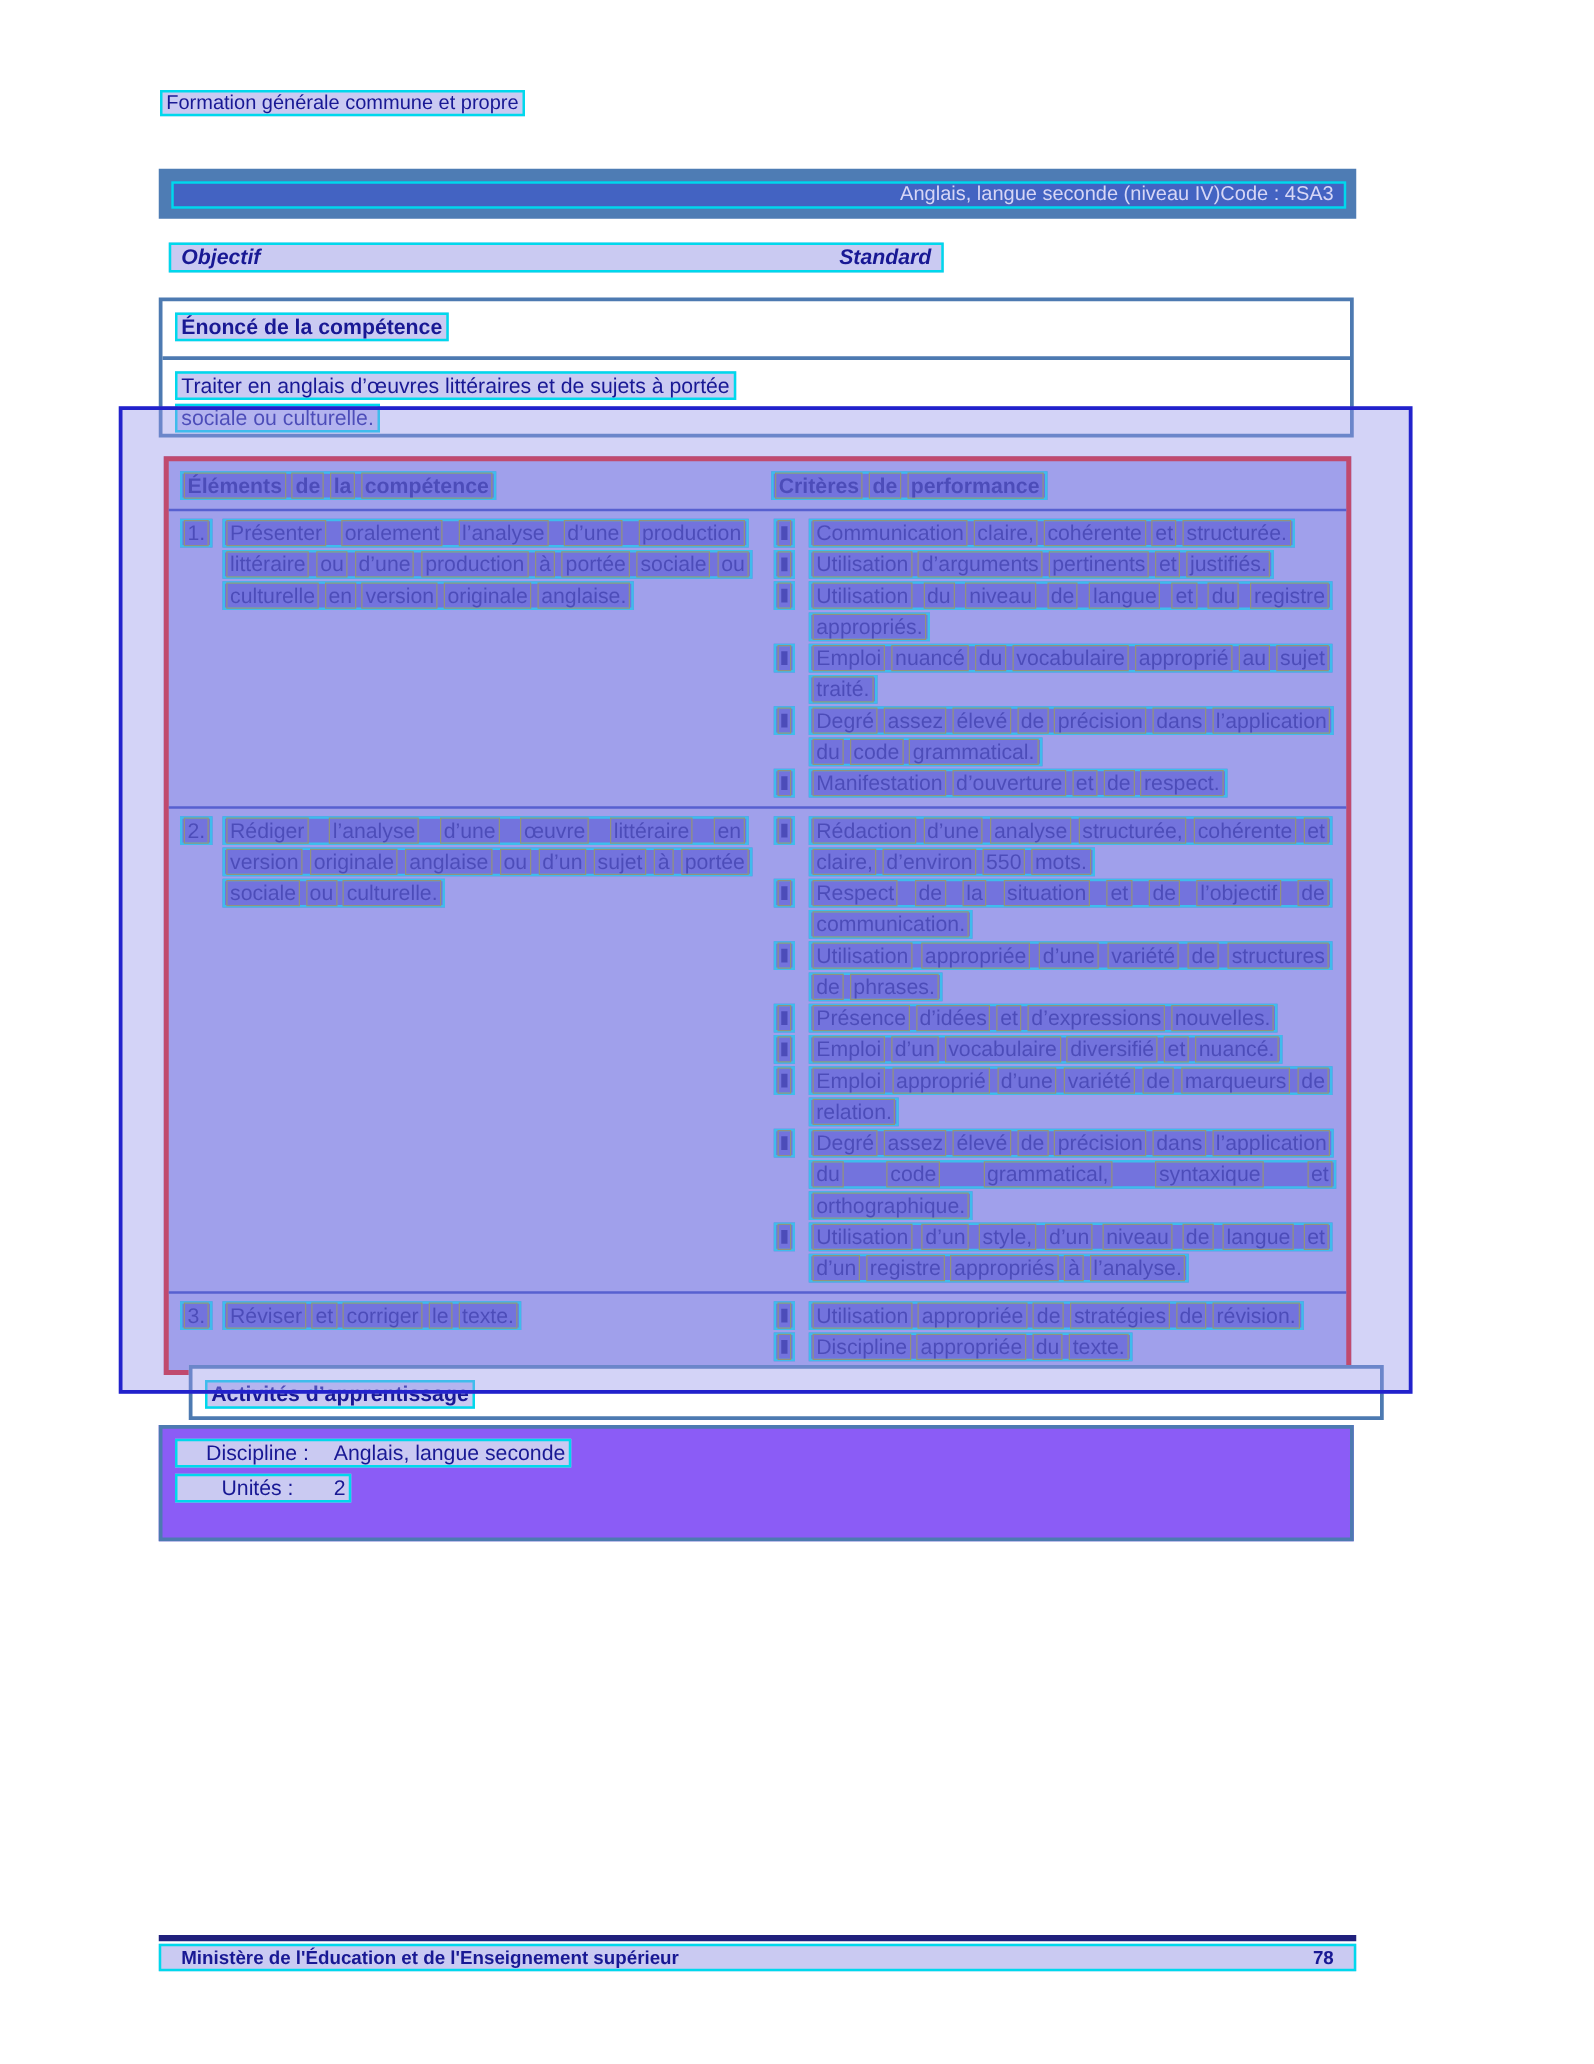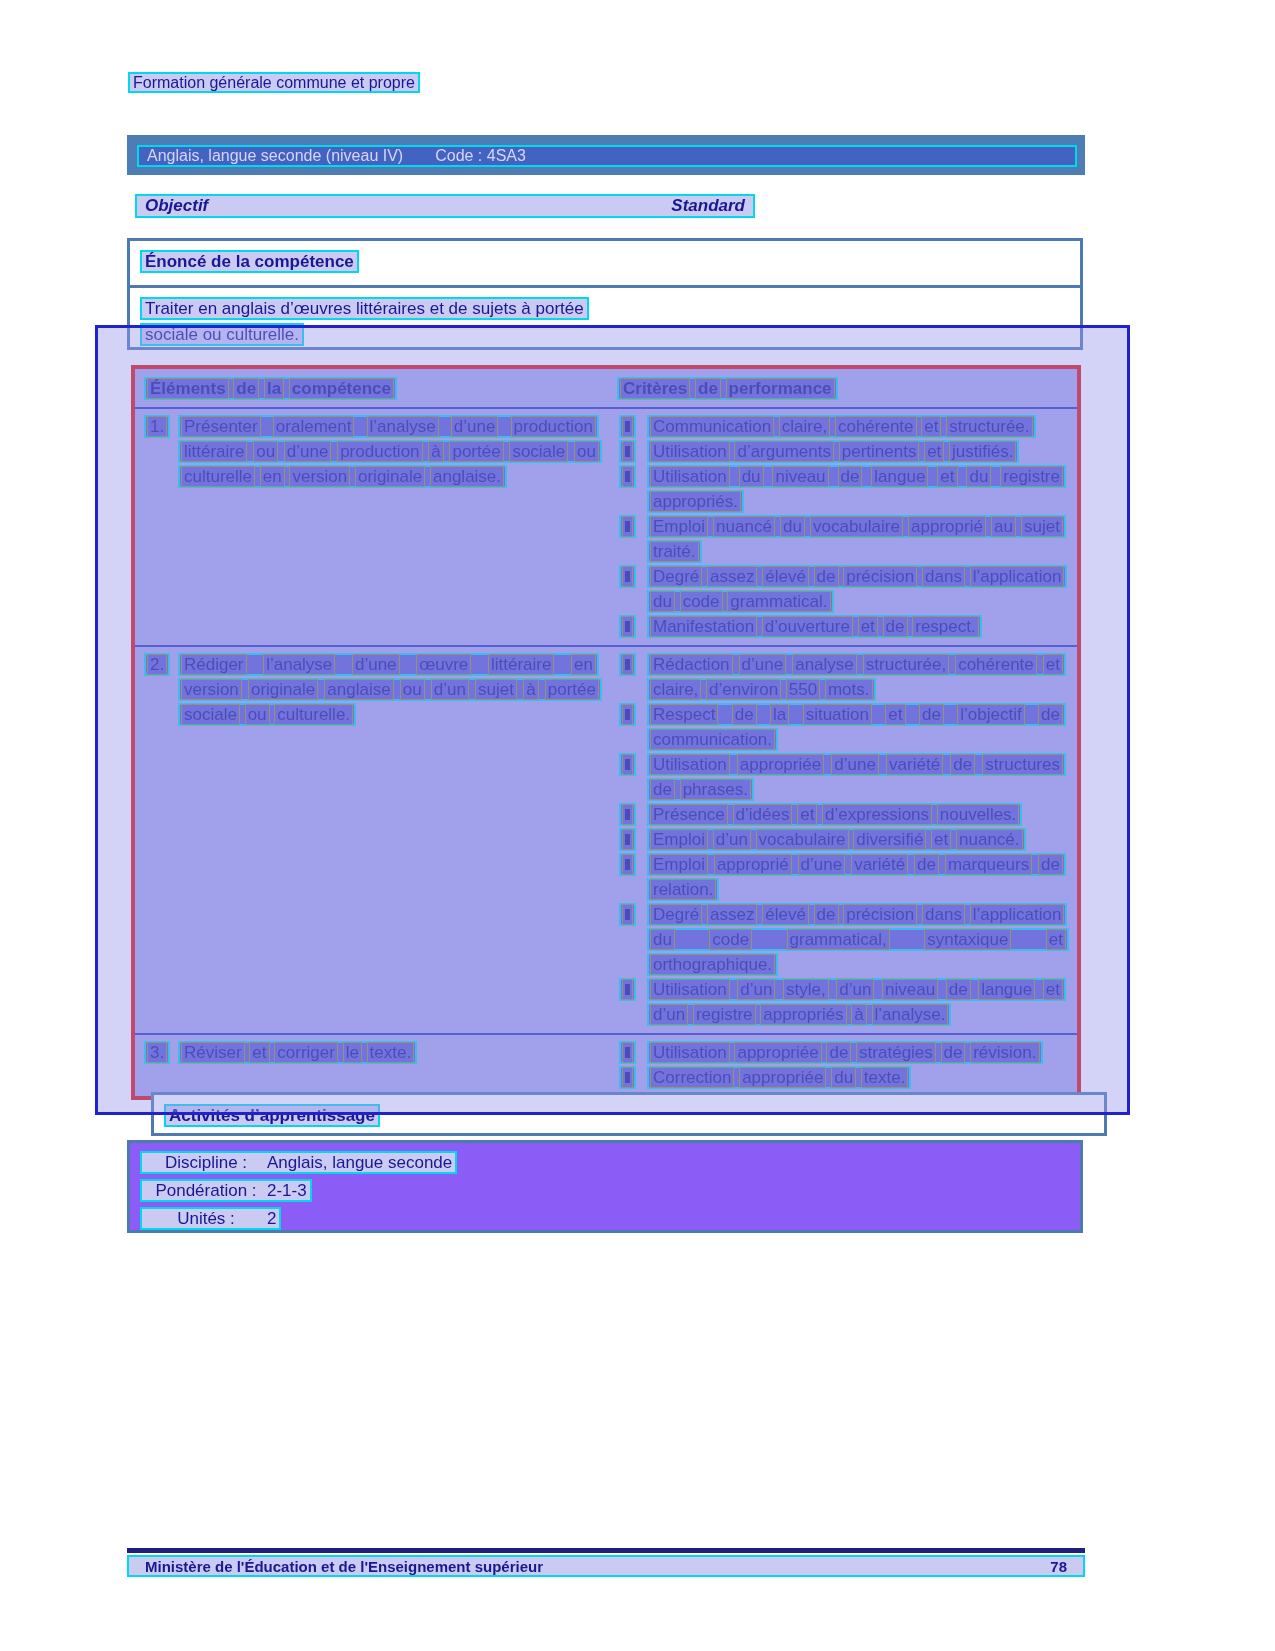--- a/index.html
+++ b/index.html
@@ -26,22 +26,22 @@
   .word { border: 1px solid var(--word_border, #90902E); padding: 0 2px; }
 
   #formation-note { left: 128px; top: 74px; font-size: 16px; }
 
   #banner { left: 127px; top: 135px; width: 958px; height: 40px; background: var(--banner_bg, #4E7CB4); }
   #banner-band {
     position: absolute; left: 10px; right: 8px; top: 10px; bottom: 8px;
     border: 2px solid var(--hl_border, #00D8EC);
     background: var(--banner_band, #4363C2);
     color: var(--banner_text, #D6D6F6);
-    display: flex; justify-content: flex-start; align-items: center;
-    padding: 0 8px; font-size: 16px; gap: 32px;
+    display: flex; justify-content: flex-end; align-items: center;
+    padding: 0 8px; font-size: 16px;
   }
 
   #objectif-strip {
     left: 135px; top: 194px; width: 620px; height: 24px;
     border: 2px solid var(--hl_border, #00D8EC);
     background: var(--hl_fill, #CACAF2);
     display: flex; justify-content: space-between; align-items: center;
     padding: 0 8px;
     font-size: 17px; font-weight: bold; font-style: italic;
   }
@@ -199,35 +199,34 @@
           <div class="cnum"><span class="band tband"><span class="word">3.</span></span></div>
           <div class="eltext"><span class="band tband"><span class="word">Réviser</span> <span class="word">et</span> <span class="word">corriger</span> <span class="word">le</span> <span class="word">texte.</span></span></div>
         </div>
         <div class="cell-right">
           <div class="crit">
             <div class="cmark-box"><span class="band tband"><span class="word"><span class="sq"></span></span></span></div>
             <div class="ctext"><span class="band tband"><span class="word">Utilisation</span> <span class="word">appropriée</span> <span class="word">de</span> <span class="word">stratégies</span> <span class="word">de</span> <span class="word">révision.</span></span></div>
           </div>
           <div class="crit">
             <div class="cmark-box"><span class="band tband"><span class="word"><span class="sq"></span></span></span></div>
-            <div class="ctext"><span class="band tband"><span class="word">Correction</span> <span class="word">appropriée</span> <span class="word">du</span> <span class="word">texte.</span></span></div>
+            <div class="ctext"><span class="band tband"><span class="word">Discipline</span> <span class="word">appropriée</span> <span class="word">du</span> <span class="word">texte.</span></span></div>
           </div>
         </div>
       </div>
     </div>
 </div>
 
 <div class="abs" id="activites-box">
   <div><span class="band hl">Activités d’apprentissage</span></div>
 </div>
 
 <div class="abs" id="details-box">
   <div>
       <div class="drow"><span class="band hl"><span class="flabel">Discipline :</span><span>Anglais, langue seconde</span></span></div>
-      <div class="drow"><span class="band hl"><span class="flabel">Pondération :</span><span>2-1-3</span></span></div>
       <div class="drow"><span class="band hl"><span class="flabel">Unités :</span><span>2</span></span></div>
     </div>
 </div>
 
 <div class="abs" id="overlay-box"></div>
 
 <div class="abs" id="footer-rule"></div>
 <div class="abs" id="footer-band">
   <span>Ministère de l'Éducation et de l'Enseignement supérieur</span>
   <span>78</span>

